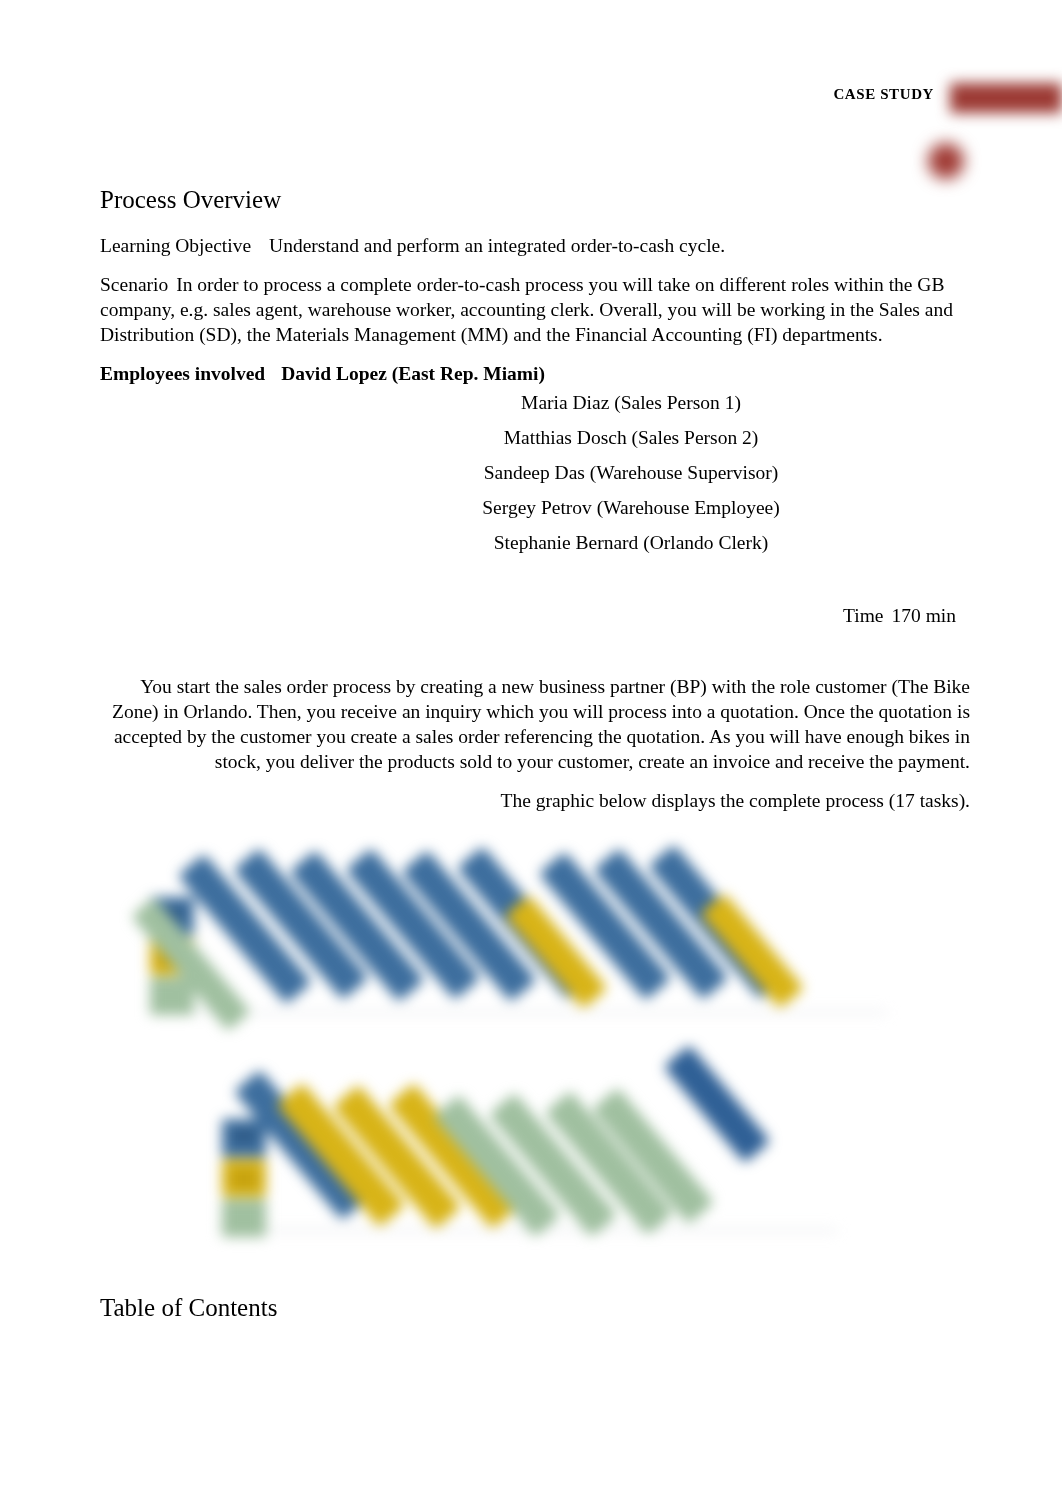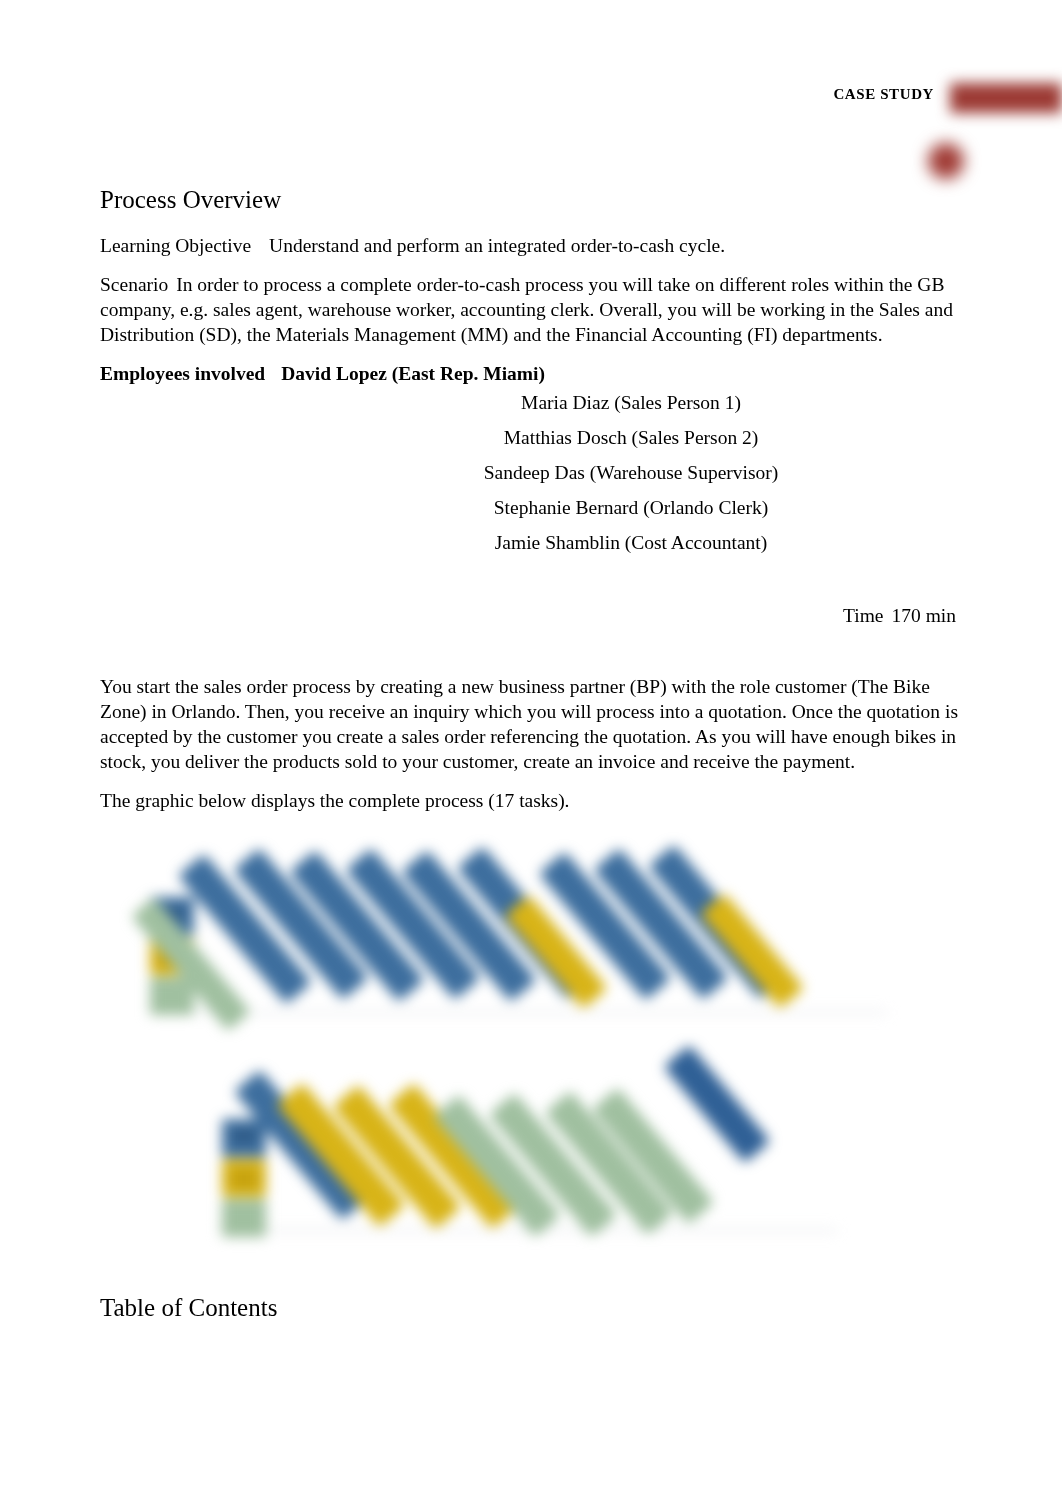--- a/index.html
+++ b/index.html
@@ -72,21 +72,21 @@
     font-size: 25px;
     font-weight: normal;
     margin: 0 0 18px 0;
     line-height: 1.2;
   }
 
   p.body-text {
     font-size: 19.5px;
     line-height: 25px;
     margin: 0 0 14px 0;
-    text-align: left;
+    text-align: right;
     font-family: Liberation Serif, serif;
   }
 
   .label-row {
     font-size: 19.5px;
     line-height: 25px;
     margin: 0 0 14px 0;
   }
   .label-row .gap { display: inline-block; width: 18px; }
 
@@ -214,22 +214,22 @@
       <span>Scenario</span><span class="gap" style="width:8px"></span><span>In order to process a complete order-to-cash process you will take on different roles within the GB company, e.g. sales agent, warehouse worker, accounting clerk. Overall, you will be working in the Sales and Distribution (SD), the Materials Management (MM) and the Financial Accounting (FI) departments.</span>
     </p>
 
     <div class="employees">
       <div class="emp-first">
         <span>Employees involved</span><span class="emp-head-gap"></span><span>David Lopez (East Rep. Miami)</span>
       </div>
       <div class="emp-line">Maria Diaz (Sales Person 1)</div>
       <div class="emp-line">Matthias Dosch (Sales Person 2)</div>
       <div class="emp-line">Sandeep Das (Warehouse Supervisor)</div>
+      <div class="emp-line">Sergey Petrov (Warehouse Employee)</div>
       <div class="emp-line">Stephanie Bernard (Orlando Clerk)</div>
-      <div class="emp-line">Jamie Shamblin (Cost Accountant)</div>
     </div>
 
     <p class="time-row">
       <span>Time</span><span class="tgap"></span><span>170 min</span>
     </p>
 
     <div class="spacer-lg"></div>
 
     <p class="body-text">You start the sales order process by creating a new business partner (BP) with the role customer (The Bike Zone) in Orlando. Then, you receive an inquiry which you will process into a quotation. Once the quotation is accepted by the customer you create a sales order referencing the quotation. As you will have enough bikes in stock, you deliver the products sold to your customer, create an invoice and receive the payment.</p>
 

